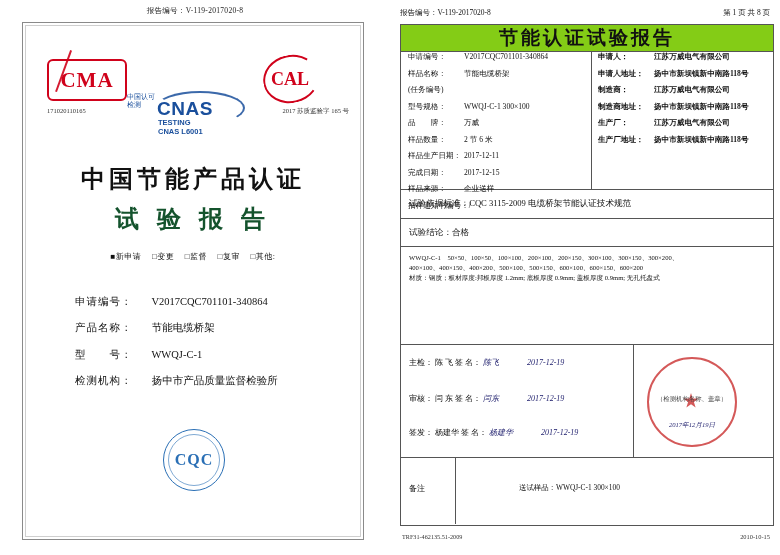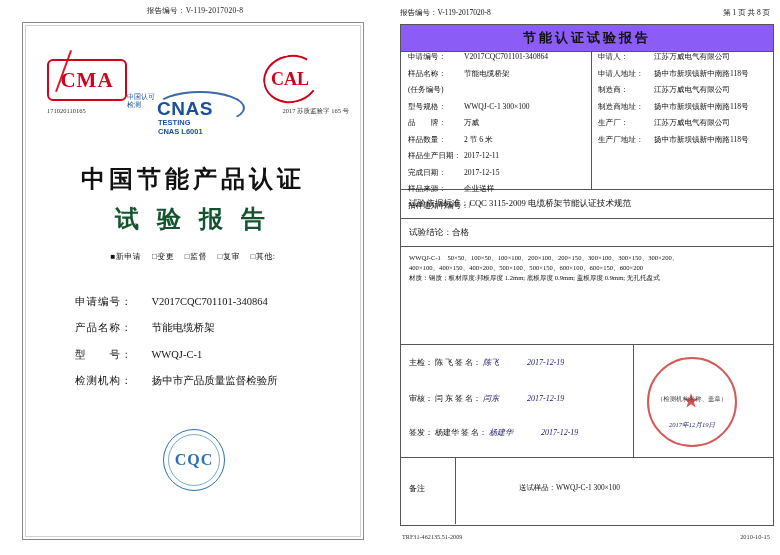--- a/index.html
+++ b/index.html
@@ -52,27 +52,27 @@
   .cqc-seal:after{content:"";position:absolute;left:4px;top:4px;right:4px;bottom:4px;border:1px solid #2a6fb5;border-radius:50%;opacity:.6;}
 
   
   .right{position:absolute;left:392px;top:0;width:388px;height:555px;}
   .r-hdr{position:absolute;top:8px;left:8px;width:372px;font-size:7.5px;color:#111;}
   .r-hdr .lft{position:absolute;left:0;top:0;}
   .r-hdr .rgt{position:absolute;right:2px;top:0;}
 
   .r-frame{position:absolute;left:8px;top:24px;width:372px;height:500px;border:1px solid #555;}
 
-  .r-title{position:absolute;left:0;top:0;width:372px;height:26px;background:#8b5cf6;border-bottom:1px solid #555;
-           display:flex;align-items:center;justify-content:center;font-size:13px;font-weight:bold;letter-spacing:3px;color:#111;}
+  .r-title{position:absolute;left:0;top:0;width:372px;height:26px;background:#84cc16;border-bottom:1px solid #555;
+           display:flex;align-items:center;justify-content:center;font-size:19px;font-weight:bold;letter-spacing:3px;color:#111;}
 
   .info{position:absolute;left:0;top:26px;width:372px;height:138px;border-bottom:1px solid #555;}
   .info .col{position:absolute;top:0;height:138px;font-size:7.6px;line-height:1.05;color:#111;}
   .info .colL{left:0;width:190px;border-right:1px solid #555;}
-  .info .colR{left:190px;width:182px;}
+  .info .colR{left:190px;width:182px;font-weight:bold;}
   .info .line{position:relative;padding:2px 0 2px 7px;height:12.5px;white-space:nowrap;}
   .info .lab{display:inline-block;min-width:56px;}
   .info .lab-w{display:inline-block;min-width:56px;}
 
   .band{position:absolute;left:0;width:372px;border-bottom:1px solid #555;font-size:8.6px;color:#111;display:flex;align-items:center;padding-left:8px;box-sizing:border-box;}
   .band-std{top:164px;height:30px;}
   .band-res{top:194px;height:28px;}
 
   .cover{position:absolute;left:0;top:222px;width:372px;height:98px;border-bottom:1px solid #555;box-sizing:border-box;padding:6px 8px;}
   .cover .cv-t{font-size:8.4px;margin-bottom:5px;}

